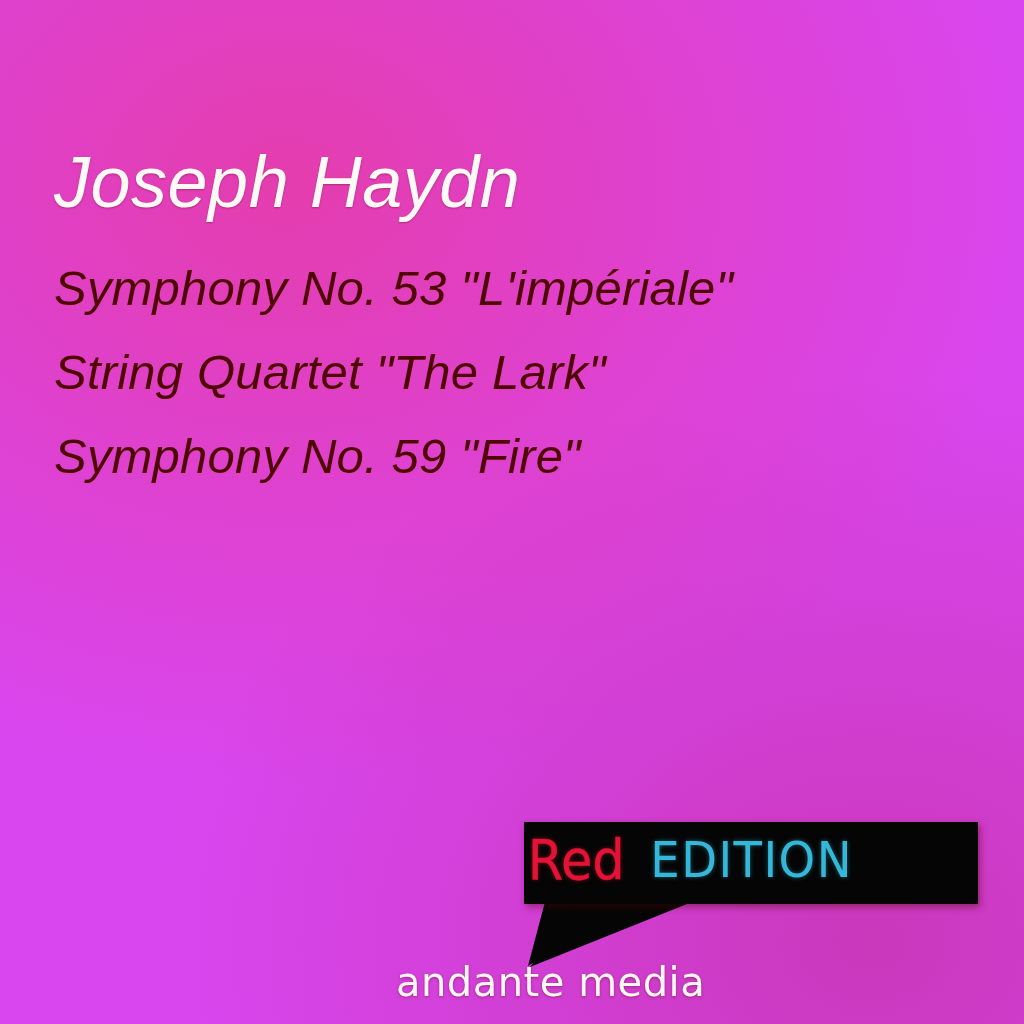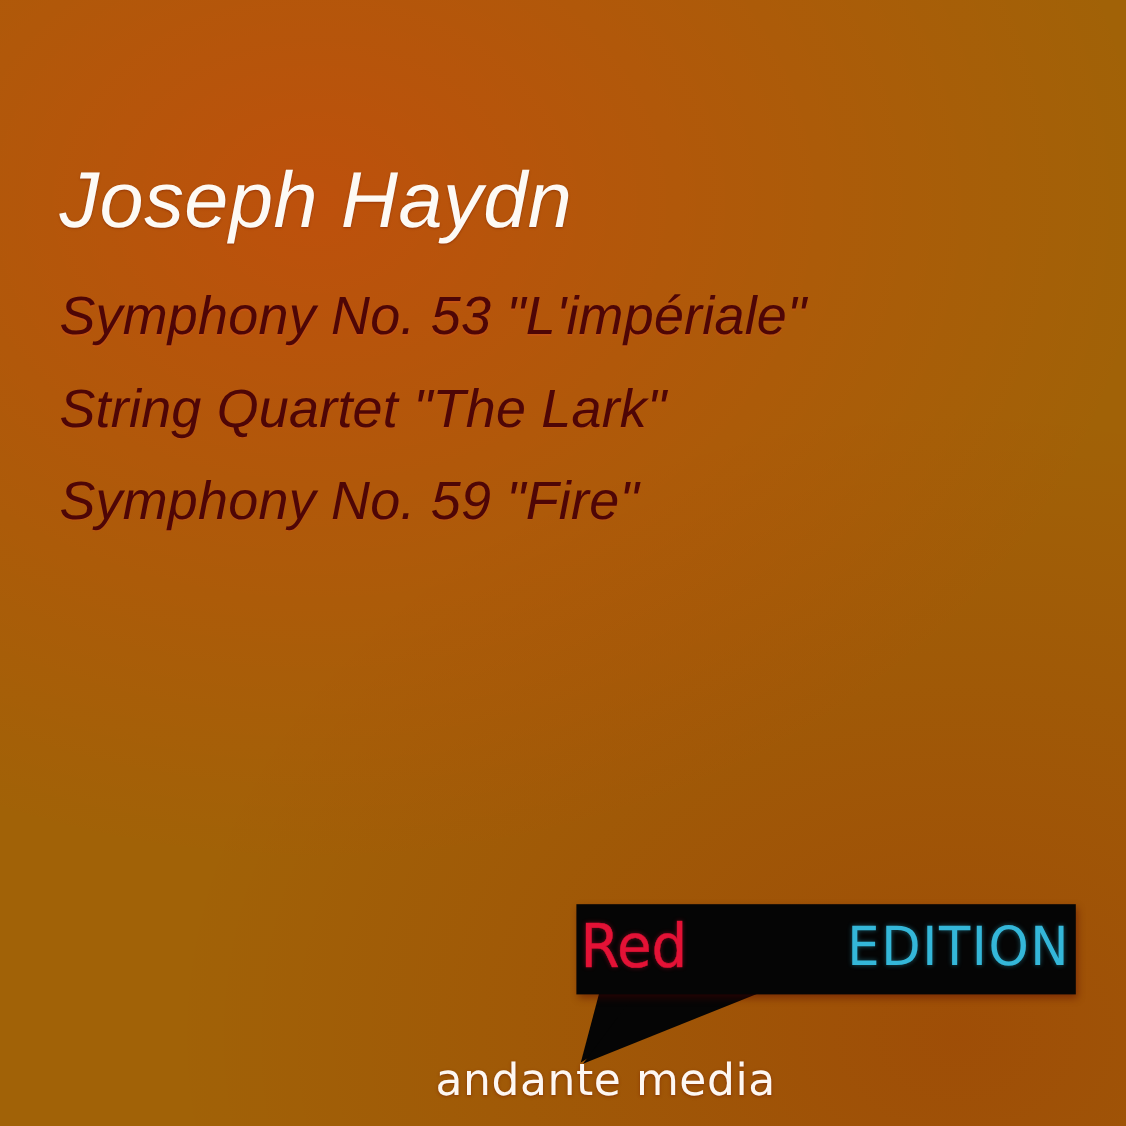--- a/index.html
+++ b/index.html
@@ -7,21 +7,21 @@
     margin: 0;
     padding: 0;
     background: #1a1a1a;
   }
 
   #cover {
     position: relative;
     width: 1024px;
     height: 1024px;
     overflow: hidden;
-    background: #a16207;
+    background: #d946ef;
     font-family: "Liberation Sans", "DejaVu Sans", sans-serif;
     -webkit-font-smoothing: antialiased;
   }
 
   
   #cover::before {
     content: "";
     position: absolute;
     inset: 0;
     background:
@@ -85,21 +85,21 @@
   .badge-box {
     position: absolute;
     left: 4px;
     top: 2px;
     width: 454px;
     height: 82px;
     background: #050505;
     box-shadow: 2px 3px 7px rgba(80, 0, 0, 0.45);
     display: flex;
     align-items: center;
-    justify-content: space-between;
+    justify-content: flex-start;
     gap: 16px;
   }
 
   .badge-word-red {
     font-family: "DejaVu Sans", sans-serif;
     font-size: 55px;
     line-height: 1;
     font-weight: 400;
     color: #e41236;
     letter-spacing: 0px;

